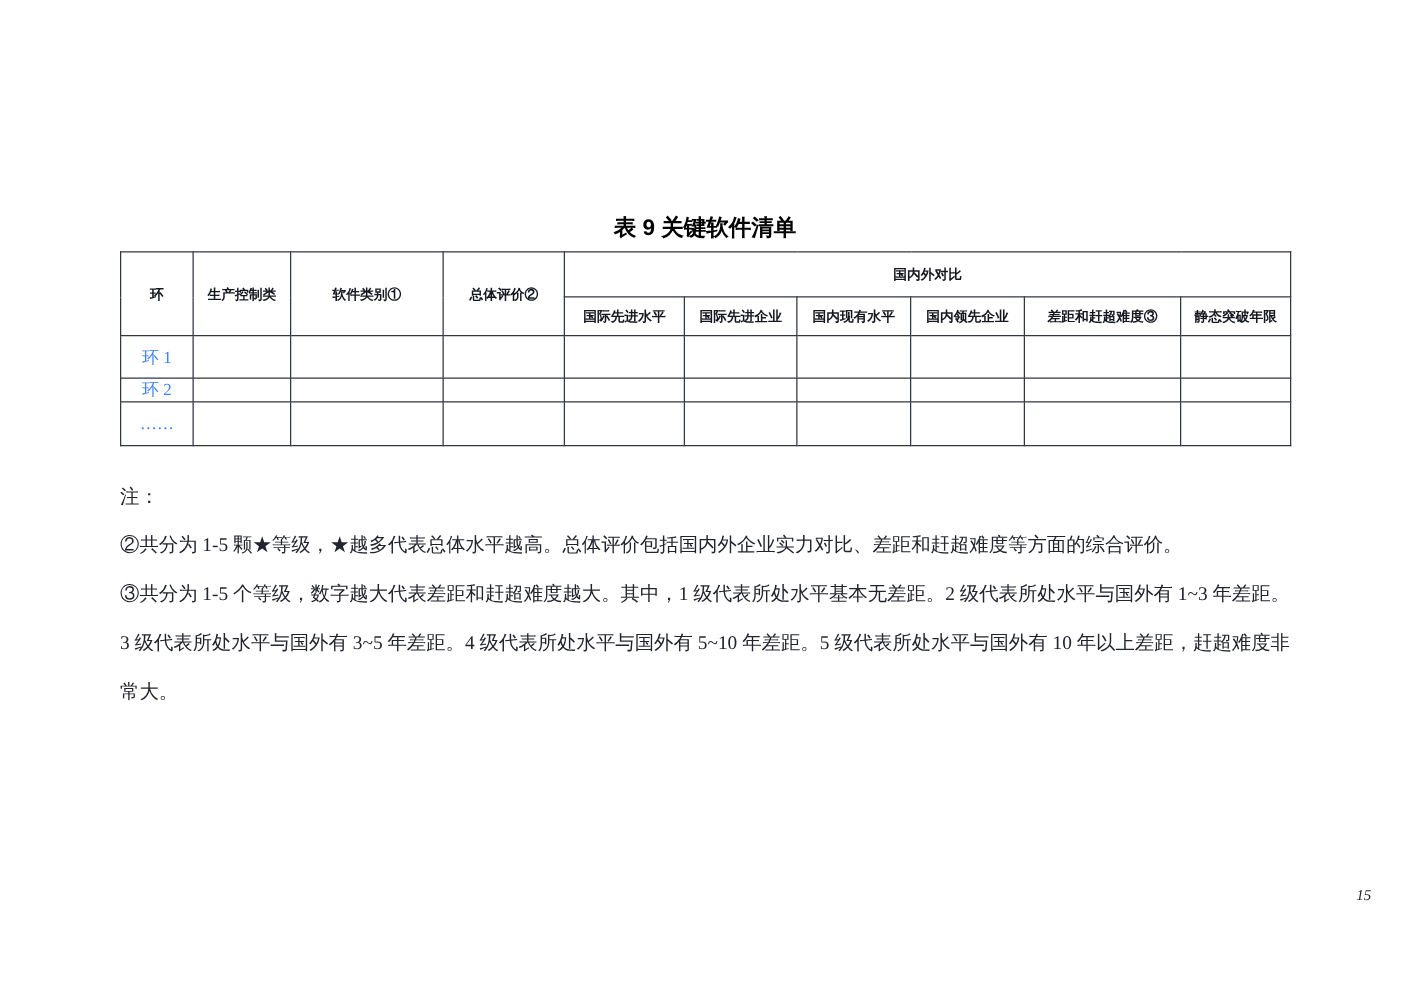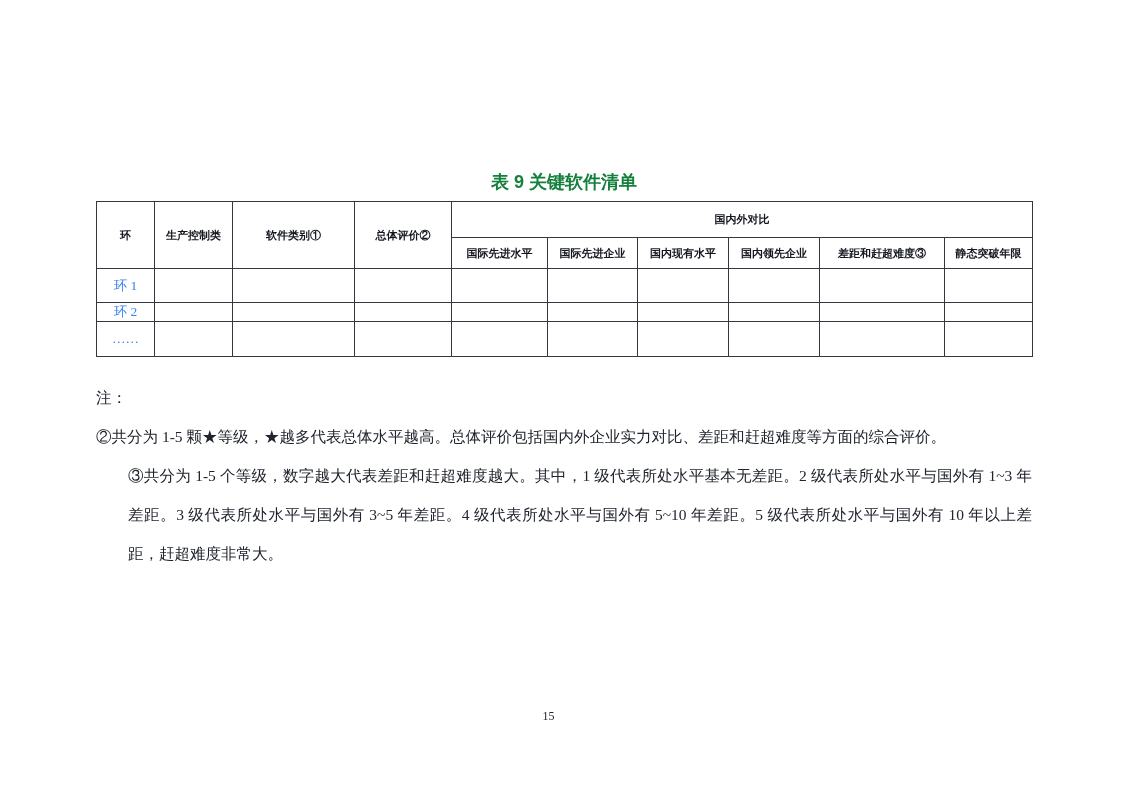--- a/index.html
+++ b/index.html
@@ -12,21 +12,21 @@
     overflow: hidden;
   }
   .doc-title {
     position: absolute;
     top: 171px; left: 96px; width: 936px;
     text-align: center;
     font-family: "Liberation Sans", sans-serif;
     font-weight: bold;
     font-size: 18px;
     line-height: 22px;
-    color: #15803d;
+    color: #000000;
   }
   table.key-software {
     position: absolute;
     top: 201px; left: 96px;
     width: 936px;
     border-collapse: collapse;
     table-layout: fixed;
   }
   table.key-software th, table.key-software td {
     border: 1.5px solid #333740;
@@ -53,27 +53,28 @@
     vertical-align: middle;
   }
   .notes {
     position: absolute;
     top: 378px; left: 96px; width: 936px;
     font-size: 15.5px;
     line-height: 39px;
     color: #20242e;
   }
   .notes p { margin: 0; }
-  .notes p.justified { text-align: justify; margin-left: 32px; }
+  .notes p.justified { text-align: justify; }
   .page-number {
     position: absolute;
     top: 709px; left: 0; width: 1097px;
-    text-align: center;
+    text-align: right;
     font-size: 12px;
     color: #20242e;
+    font-style: italic;
   }
 </style>
 </head>
 <body>
 
 <div class="doc-title">表 9 关键软件清单</div>
 
 <table class="key-software">
   <colgroup>
     <col style="width:58px">

